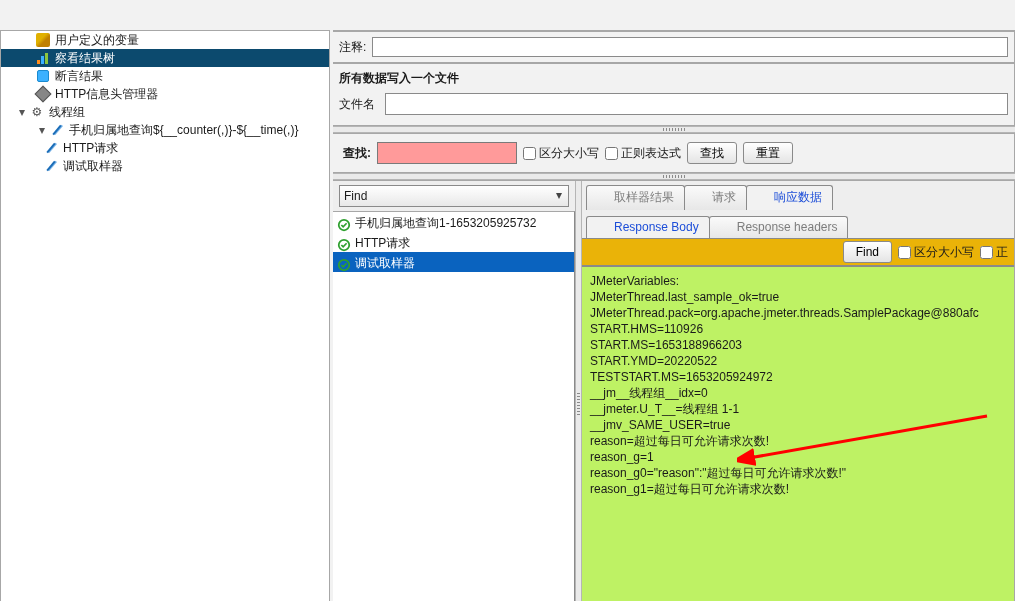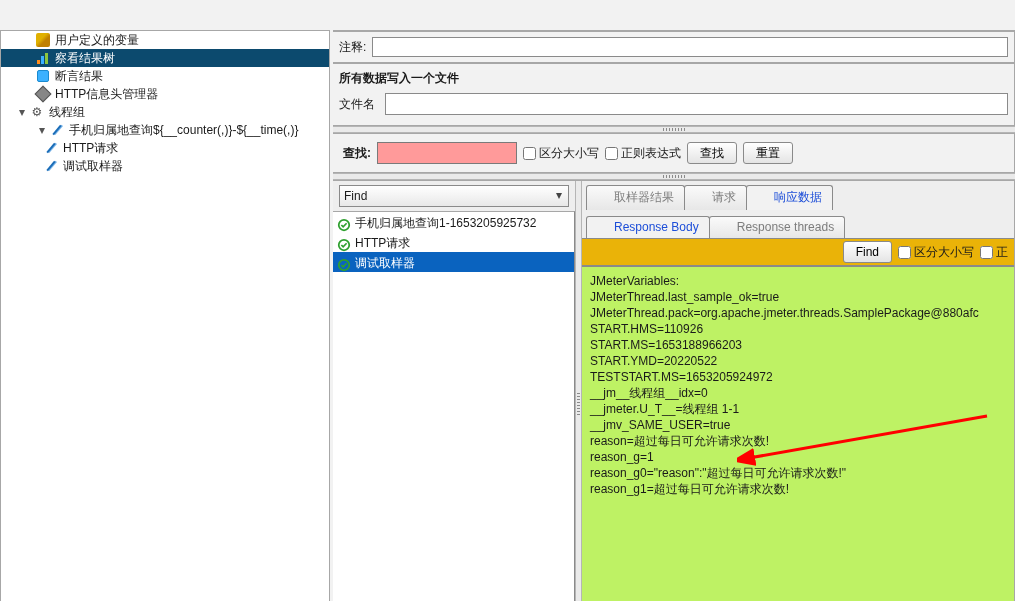--- a/index.html
+++ b/index.html
@@ -406,21 +406,21 @@
       <div class="v-splitter"></div>
 
       <div class="results-right">
         <div class="tabbar">
           <div class="tab">取样器结果</div>
           <div class="tab">请求</div>
           <div class="tab active">响应数据</div>
         </div>
         <div class="subtabbar">
           <div class="tab active">Response Body</div>
-          <div class="tab">Response threads</div>
+          <div class="tab">Response headers</div>
         </div>
         <div class="find-row">
           <button class="jbtn">Find</button>
           <label class="jck">
             <input type="checkbox" style="">
               <span>区分大小写</span>
           </label>
           <label class="jck">
             <input type="checkbox" style="">
               <span>正</span>

